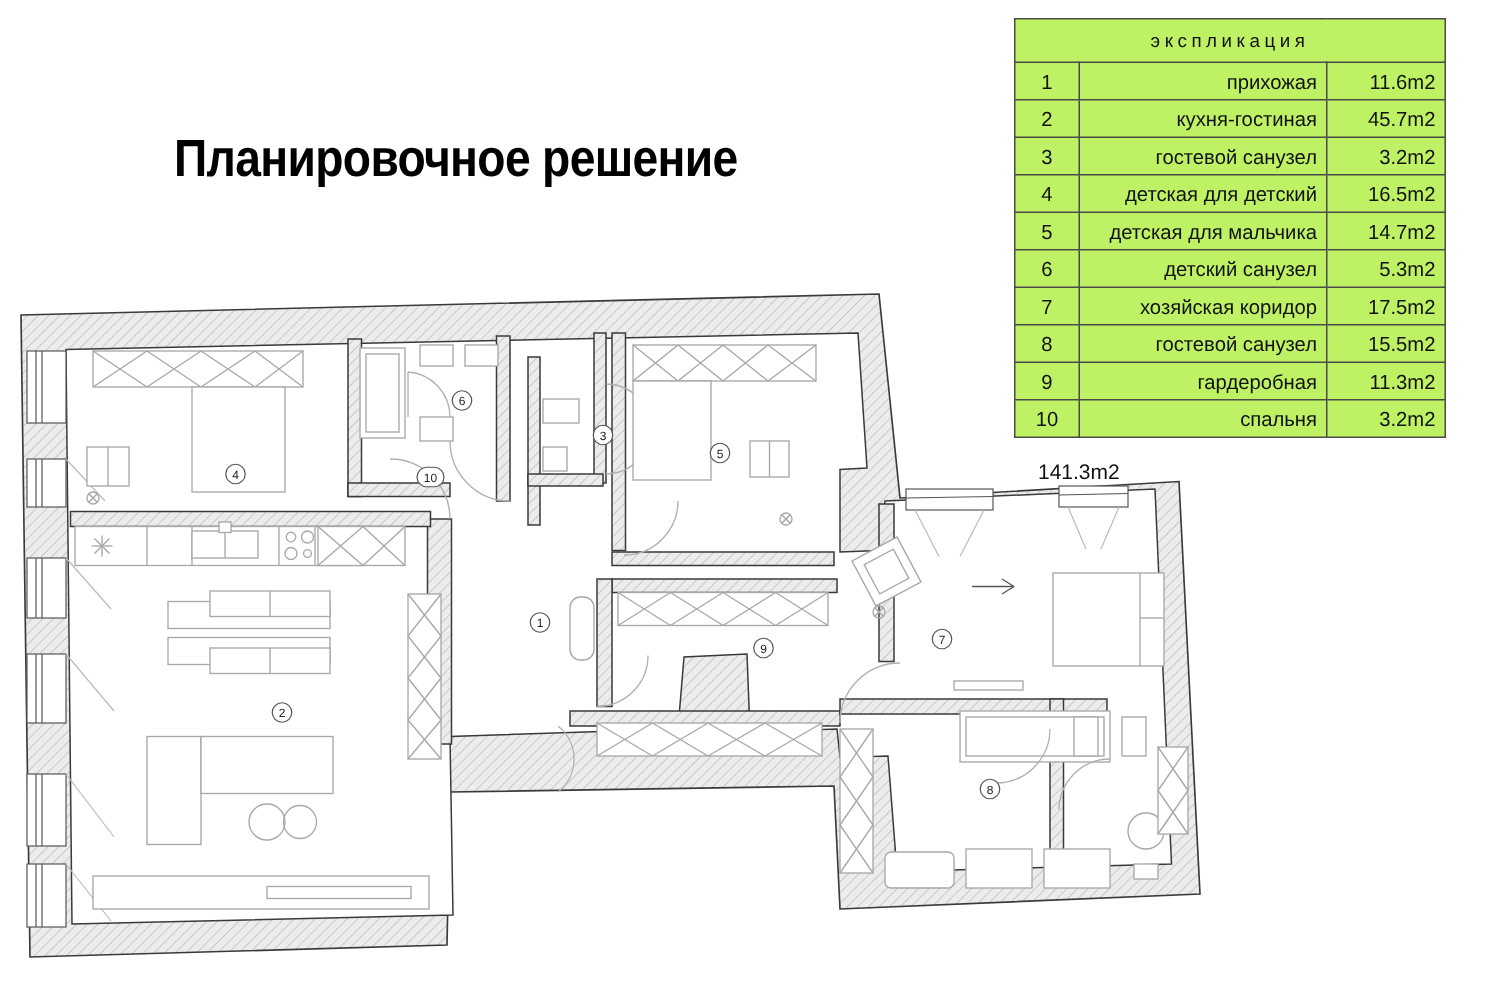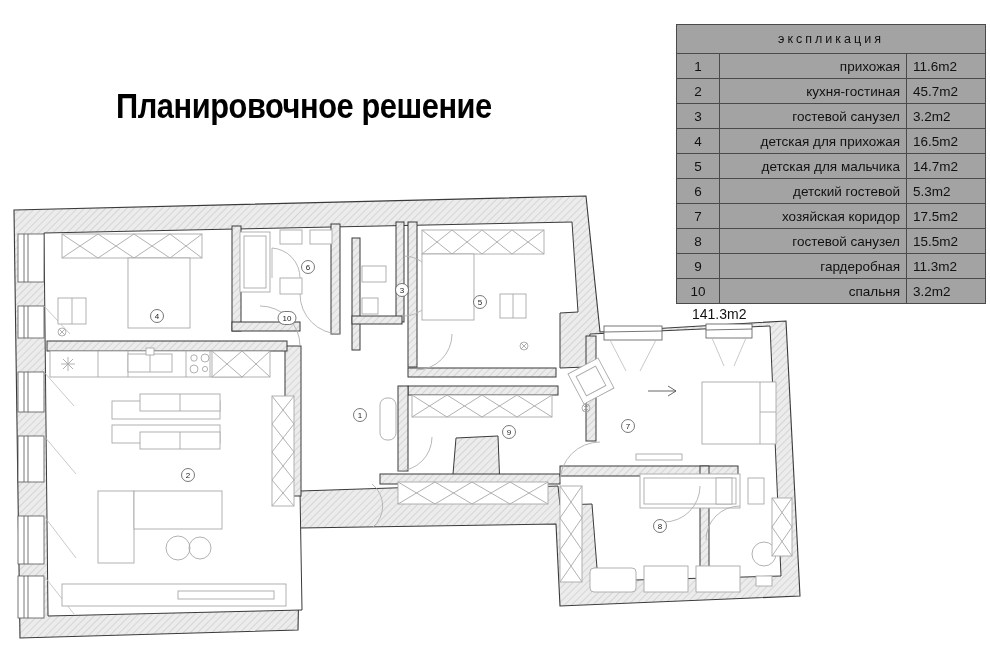--- a/index.html
+++ b/index.html
@@ -9,33 +9,33 @@
   
   #plan-title{
     position:absolute;left:116px;top:86px;
     font-size:35px;font-weight:bold;letter-spacing:-0.5px;
     transform:scaleX(0.88);transform-origin:left center;
     white-space:nowrap;color:#000;
   }
 
   
   #explication{
-    position:absolute;left:676px;top:12px;width:310px;
-    border-collapse:collapse;font-size:13.5px;background:#a3a3a3;margin-top:12px;
+    position:absolute;left:676px;top:12px;width:288px;
+    border-collapse:collapse;font-size:13.5px;background:#bef264;
   }
   #explication td,#explication th{
     border:1px solid #4a4a4a;padding:3px 6px;height:18px;color:#111;
     font-weight:normal;
   }
   #explication .hdr{
     text-align:center;letter-spacing:3px;font-size:12.5px;padding:5px 0;
   }
   #explication .num{width:30px;text-align:center;}
   #explication .nm{text-align:right;padding-left:9px;}
-  #explication .ar{width:66px;text-align:left;}
+  #explication .ar{width:66px;text-align:right;}
   #total-area{
     position:absolute;left:692px;top:306px;width:310px;
     font-size:14px;padding-right:8px;box-sizing:border-box;
   }
 
   
   #floorplan{position:absolute;left:0px;top:186px;}
   .rmnum{font-family:"Liberation Sans",sans-serif;font-size:8px;fill:#222;
          text-anchor:middle;dominant-baseline:central;}
 </style>
@@ -59,31 +59,31 @@
         <td class="nm">кухня-гостиная</td>
         <td class="ar">45.7m2</td>
       </tr>
       <tr>
         <td class="num">3</td>
         <td class="nm">гостевой санузел</td>
         <td class="ar">3.2m2</td>
       </tr>
       <tr>
         <td class="num">4</td>
-        <td class="nm">детская для прихожая</td>
+        <td class="nm">детская для детский</td>
         <td class="ar">16.5m2</td>
       </tr>
       <tr>
         <td class="num">5</td>
         <td class="nm">детская для мальчика</td>
         <td class="ar">14.7m2</td>
       </tr>
       <tr>
         <td class="num">6</td>
-        <td class="nm">детский гостевой</td>
+        <td class="nm">детский санузел</td>
         <td class="ar">5.3m2</td>
       </tr>
       <tr>
         <td class="num">7</td>
         <td class="nm">хозяйская коридор</td>
         <td class="ar">17.5m2</td>
       </tr>
       <tr>
         <td class="num">8</td>
         <td class="nm">гостевой санузел</td>

